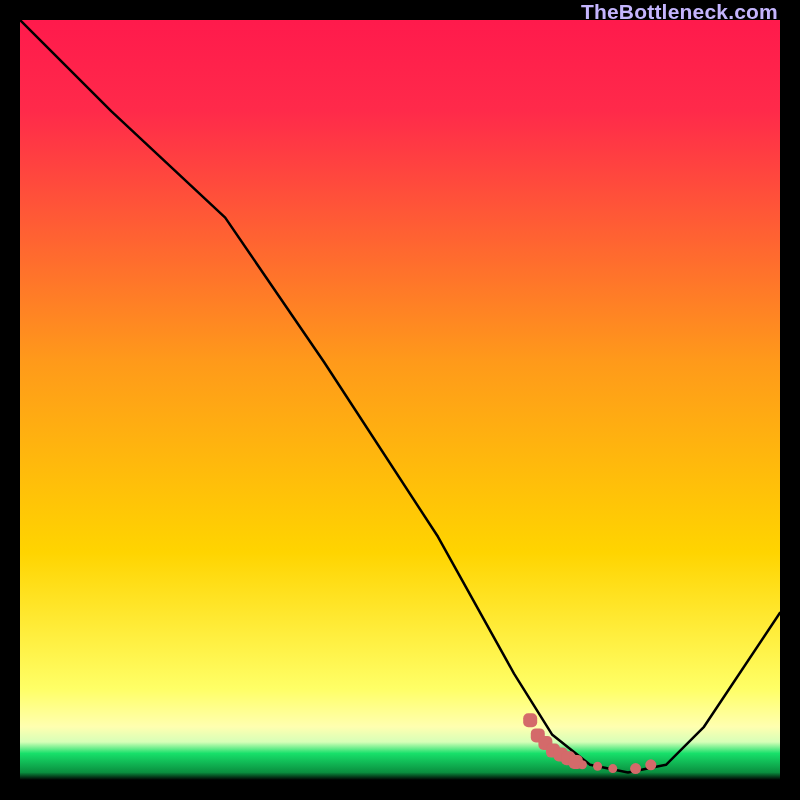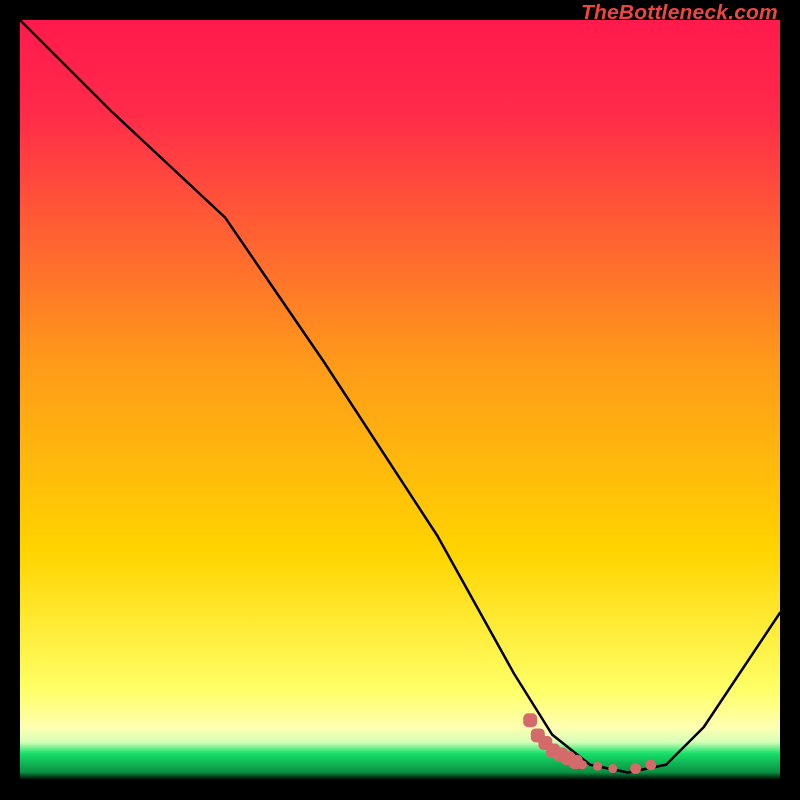--- a/index.html
+++ b/index.html
@@ -16,26 +16,25 @@
     left: 20px;
     top: 20px;
     width: 760px;
     height: 760px;
     background: #000;
   }
   .watermark {
     position: absolute;
     top: 0px;
     right: 22px;
-    color: #ef4444;
+    color: #c4b5fd;
     font-size: 21px;
     font-weight: bold;
     letter-spacing: 0.2px;
     z-index: 5;
-    font-style: italic;
   }
   svg {
     position: absolute;
     left: 0;
     top: 0;
   }
 </style>
 </head>
 <body>
 

